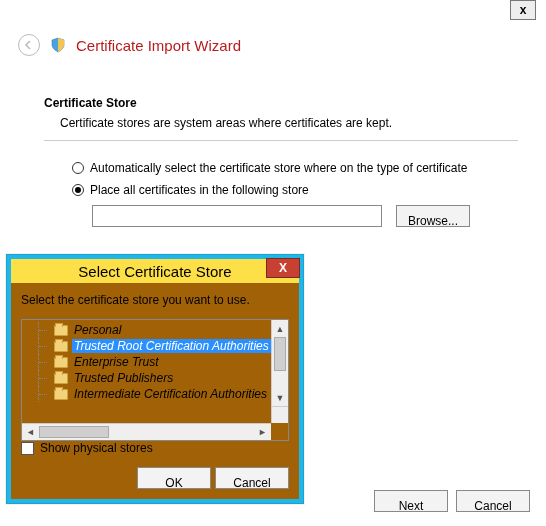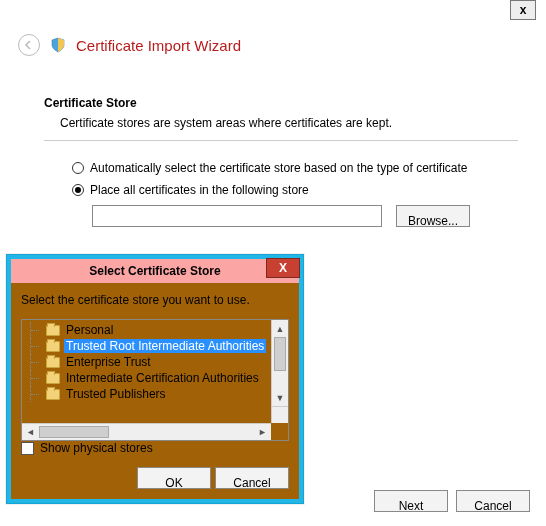--- a/index.html
+++ b/index.html
@@ -114,25 +114,24 @@
     height: 28px;
     background: #20b6e8;
     border: 4px solid #20b6e8;
     border-bottom: none;
     display: flex;
     align-items: center;
     justify-content: center;
     position: relative;
   }
   .dlg-titlebar .t {
-    background: #fca5a5;
+    background: #fde047;
     width: 100%; height: 100%;
     display: flex; align-items: center; justify-content: center;
-    font-size: 12px;
-    font-weight: bold;
+    font-size: 15px;
   }
   .dlg-close {
     position: absolute; right: -1px; top: -1px;
     width: 34px; height: 20px;
     background: #c84031;
     color: #fff;
     display: flex; align-items: center; justify-content: center;
     font-weight: bold;
     border: 1px solid #7b2a20;
     font-family: Arial, sans-serif;
@@ -149,22 +148,23 @@
     height: 122px;
     position: relative;
     display: flex; flex-direction: column;
   }
   .tree-scroll {
     flex: 1;
     overflow: hidden;
     position: relative;
   }
   .tree {
-    position: absolute; left: 0; top: 0; right: 17px;
+    position: absolute; left: 8px; top: 0; right: 17px;
     padding: 2px 0 2px 4px;
+    font-style: italic;
   }
   .tree-row {
     display: flex; align-items: center;
     gap: 4px;
     height: 16px;
     white-space: nowrap;
   }
   .tree-row.sel .lbl {
     background: #2b90ff;
     color: #fff;
@@ -258,21 +258,21 @@
   <span class="wiz-title">Certificate Import Wizard</span>
 </div>
 
 <div class="panel">
   <div class="section-heading">Certificate Store</div>
   <div class="section-sub">Certificate stores are system areas where certificates are kept.</div>
   <hr class="sep">
   <div class="radios">
     <div class="radio-row">
       <span class="radio"></span>
-      <span>Automatically select the certificate store based on the type of certificate</span>
+      <span>Automatically select the certificate store where on the type of certificate</span>
     </div>
     <div class="radio-row">
       <span class="radio checked"></span>
       <span>Place all certificates in the following store</span>
     </div>
   </div>
   <div class="store-row">
     <div class="store-input"></div>
     <button class="btn">Browse...</button>
   </div>
@@ -295,36 +295,36 @@
       <div class="tree-scroll">
         <div class="tree" id="tree">
             <div class="tree-row">
               <span class="dots"></span>
               <span class="folder"></span>
               <span class="lbl">Personal</span>
             </div>
             <div class="tree-row sel">
               <span class="dots"></span>
               <span class="folder"></span>
-              <span class="lbl">Trusted Root Intermediate Authorities</span>
+              <span class="lbl">Trusted Root Certification Authorities</span>
             </div>
             <div class="tree-row">
               <span class="dots"></span>
               <span class="folder"></span>
               <span class="lbl">Enterprise Trust</span>
             </div>
             <div class="tree-row">
               <span class="dots"></span>
               <span class="folder"></span>
+              <span class="lbl">Trusted Publishers</span>
+            </div>
+            <div class="tree-row">
+              <span class="dots"></span>
+              <span class="folder"></span>
               <span class="lbl">Intermediate Certification Authorities</span>
-            </div>
-            <div class="tree-row">
-              <span class="dots"></span>
-              <span class="folder"></span>
-              <span class="lbl">Trusted Publishers</span>
             </div>
           </div>
         <div class="vscroll">
           <div class="arrow">▲</div>
           <div class="thumb"></div>
           <div class="track"></div>
           <div class="arrow">▼</div>
         </div>
         <div class="corner"></div>
       </div>

